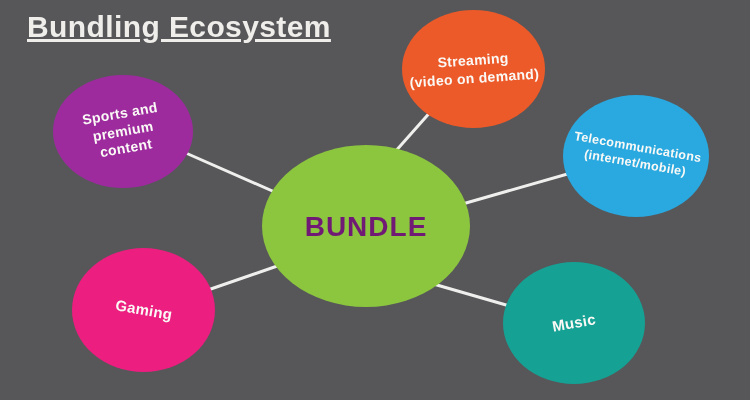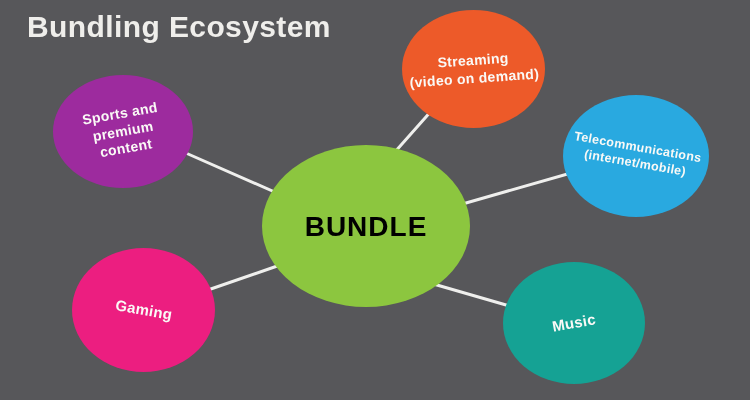--- a/index.html
+++ b/index.html
@@ -8,41 +8,41 @@
     background: #57575A;
     font-family: "Liberation Sans", sans-serif;
   }
   .canvas {
     position: relative; width: 750px; height: 400px;
     background: #57575A;
   }
   .title {
     position: absolute; left: 27px; top: 10px;
     font-size: 30px; font-weight: 800; letter-spacing: 0.4px;
-    color: #EFEEEB; z-index: 2;
+    color: #EFEEEB; z-index: 2; text-decoration: underline;
   }
   svg.connectors {
     position: absolute; left: 0; top: 0; width: 750px; height: 400px;
     z-index: 0;
   }
   svg.connectors line { stroke: #EFEFED; stroke-width: 3; stroke-linecap: round; }
   .node {
     position: absolute; border-radius: 50%;
     display: flex; align-items: center; justify-content: center;
     text-align: center; color: #FAF9F6; font-weight: bold;
     z-index: 1;
   }
   .node .label { white-space: pre-line; letter-spacing: 0.3px; line-height: 1.25; }
 
   .node-bundle {
     left: 262px; top: 145px; width: 208px; height: 162px;
     background: #8CC63F;
   }
   .node-bundle .label {
-    font-size: 28px; letter-spacing: 1px; color: #000000;
+    font-size: 28px; letter-spacing: 1px; color: #701a75;
   }
   .node-sports {
     left: 53px; top: 75px; width: 140px; height: 113px;
     background: #9D2B9E;
   }
   .node-sports .label { font-size: 14px; transform: rotate(-10deg); }
 
   .node-streaming {
     left: 402px; top: 10px; width: 143px; height: 118px;
     background: #ED5A29;

